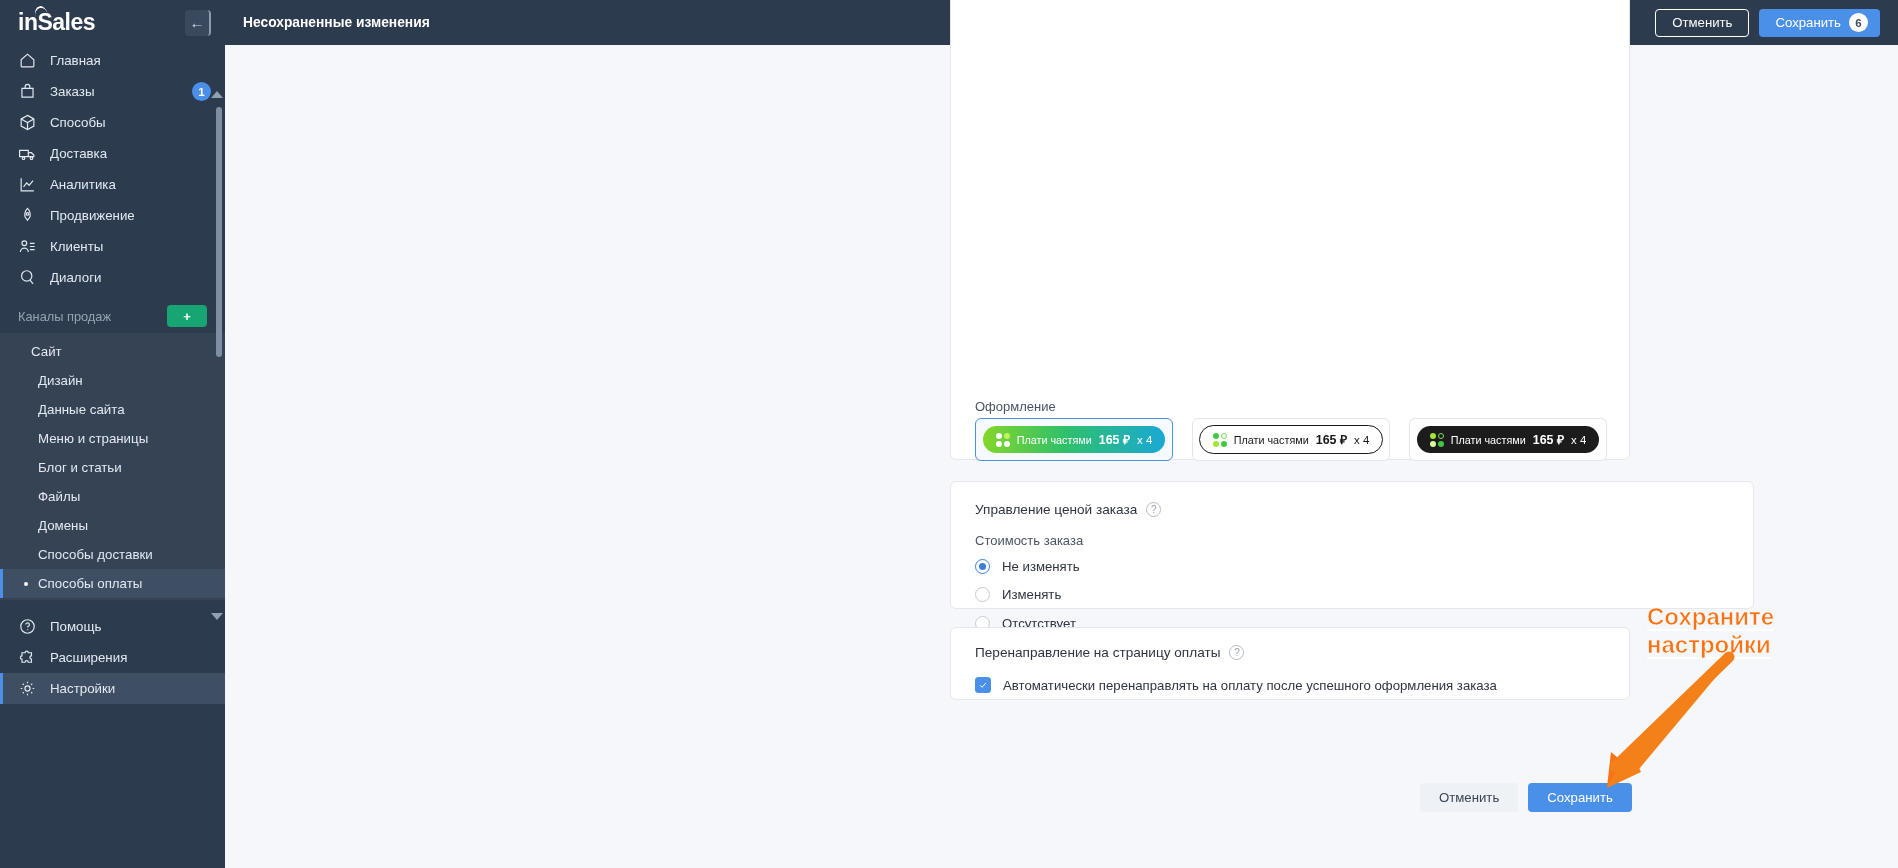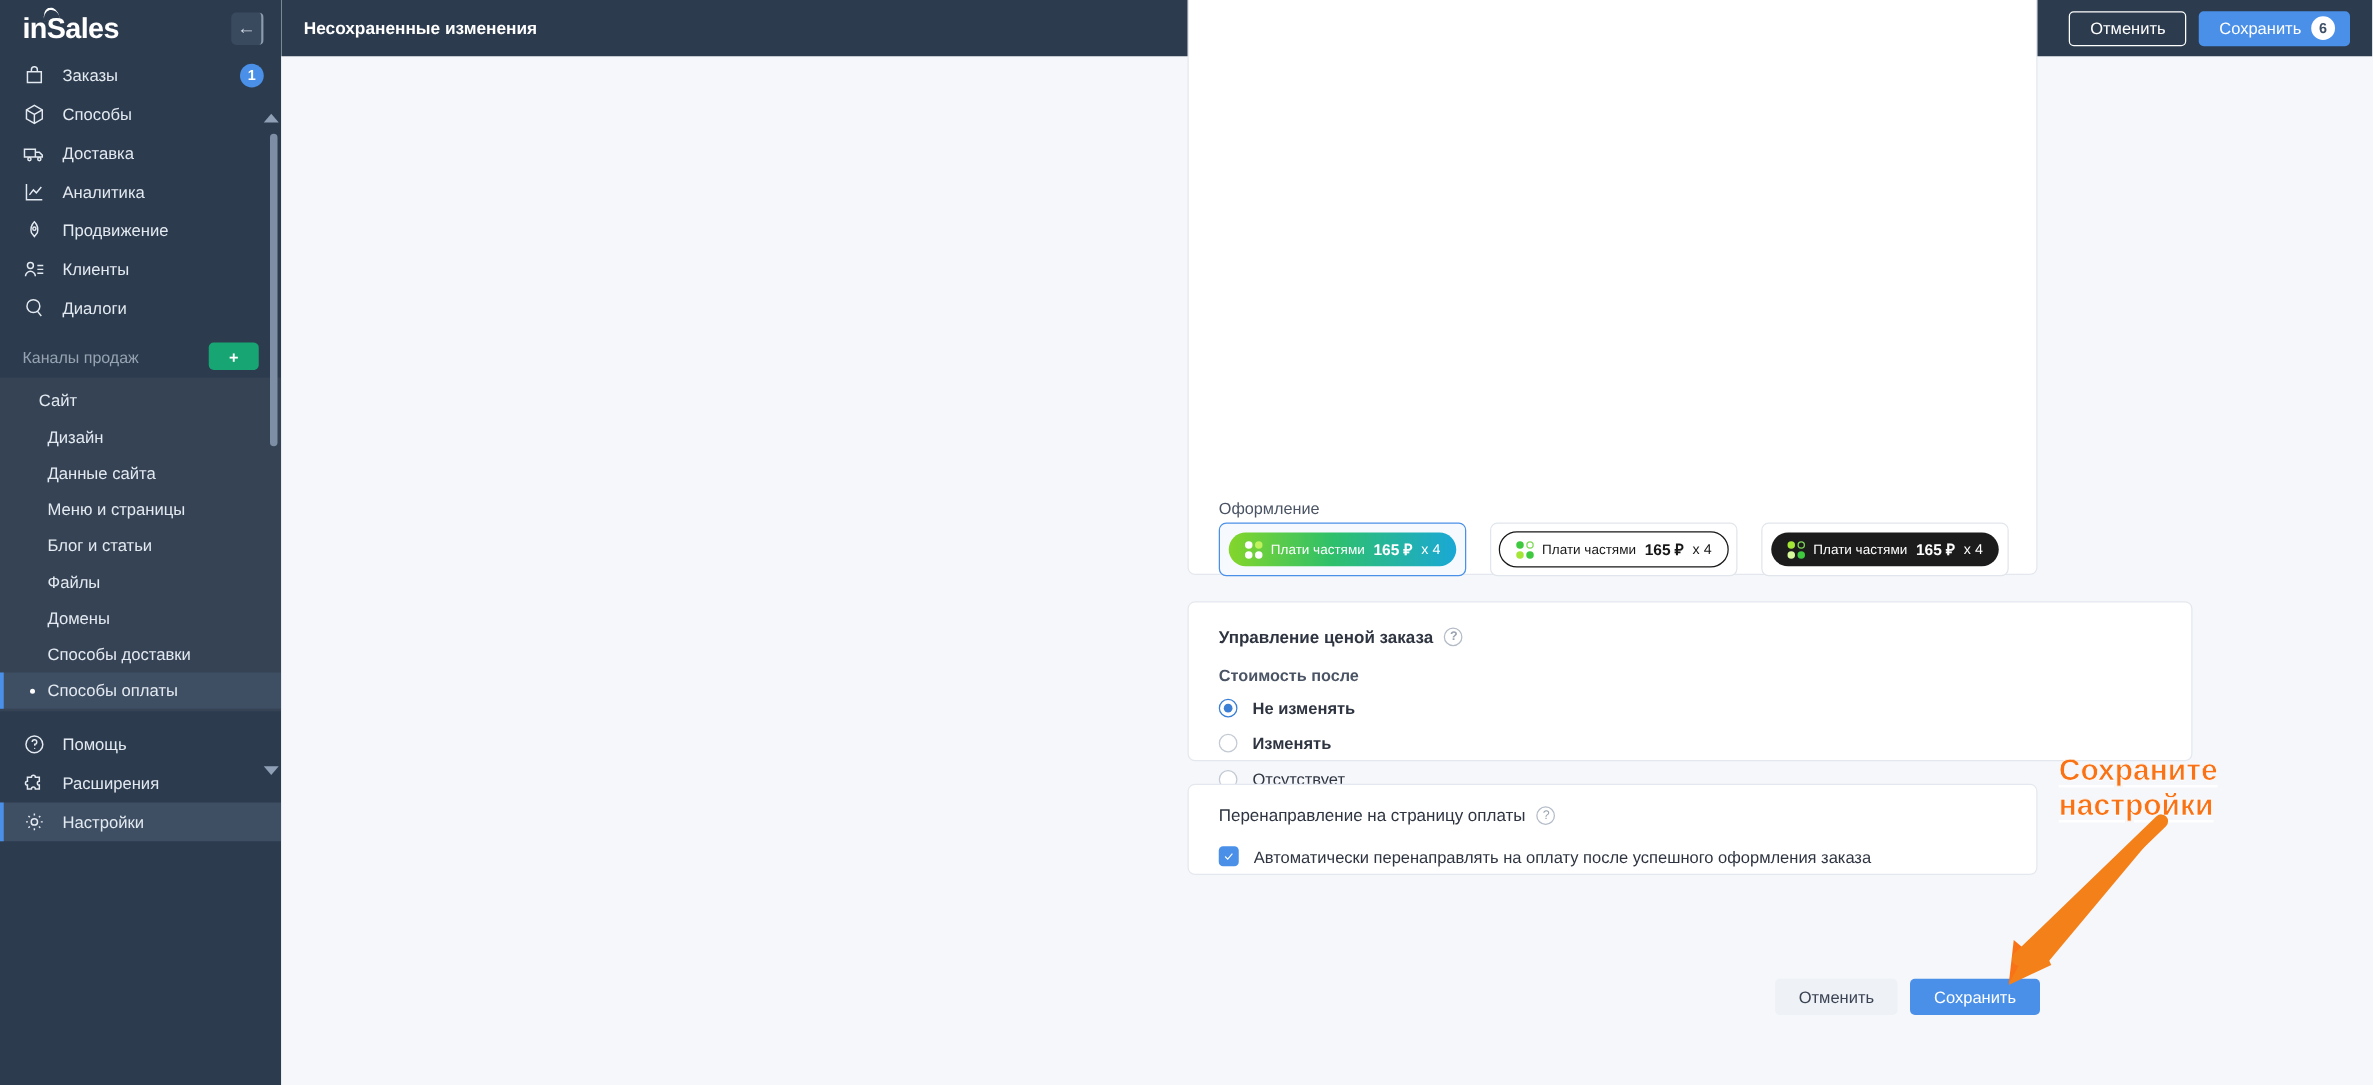--- a/index.html
+++ b/index.html
@@ -124,21 +124,21 @@
     display: flex; align-items: center; justify-content: center; padding: 0 6px;
   }
 
   .content { position: relative; height: 823px; }
 
   .card {
     position: absolute; background: #ffffff;
     border: 1px solid #e4e8ee; border-radius: 6px;
   }
   #card-design { left: 725px; top: -60px; width: 680px; height: 475px; }
-  #card-price  { left: 725px; top: 436px; width: 804px; height: 128px; font-weight: bold; }
+  #card-price  { left: 725px; top: 436px; width: 804px; height: 128px; }
   #card-redir  { left: 725px; top: 582px; width: 680px; height: 73px; }
 
   .sec-label { font-size: 13px; color: #4a5464; }
   .sec-title { font-size: 13.6px; color: #2e3440; display: flex; align-items: center; gap: 9px; }
   .help-ico {
     width: 15px; height: 15px; border-radius: 50%; border: 1.3px solid #b4bcc8;
     color: #9aa3b1; font-size: 10px; display: flex; align-items: center;
     justify-content: center; cursor: pointer; line-height: 1;
   }
 
@@ -221,20 +221,28 @@
   <aside class="sidebar">
     <div class="sb-top">
       <div class="logo">
         <span class="mark">inSales</span>
       </div>
       <div class="collapse-btn">←</div>
     </div>
 
     <div class="sb-scroll">
 
+      <div class="sb-item">
+        <span class="ico">
+            <svg viewBox="0 0 24 24">
+              <path d="M4 11 12 4l8 7v8a1 1 0 0 1-1 1H5a1 1 0 0 1-1-1z"></path>
+            </svg>
+          </span>
+        <span class="lbl">Главная</span>
+      </div>
 
       <div class="sb-item">
         <span class="ico">
             <svg viewBox="0 0 24 24">
               <path d="M5 8h14v11H5z"></path>
               <path d="M9 8V6a3 3 0 0 1 6 0v2"></path>
             </svg>
           </span>
         <span class="lbl">Заказы</span>
         <span class="sb-badge">1</span>
@@ -464,21 +472,21 @@
             <span class="rl">Максимальное</span>
           </div>
         </div>
       </section>
 
       <section class="card" id="card-price">
         <div style="position:absolute;left:24px;top:20px;" class="sec-title">
           <span>Управление ценой заказа</span>
           <span class="help-ico">?</span>
         </div>
-        <div style="position:absolute;left:24px;top:51px;" class="sec-label">Стоимость после</div>
+        <div style="position:absolute;left:24px;top:51px;" class="sec-label">Стоимость заказа</div>
         <div style="position:absolute;left:24px;top:70px;">
           <div class="radio-row">
             <span class="radio on"></span>
             <span class="rl">Не изменять</span>
           </div>
           <div class="radio-row">
             <span class="radio"></span>
             <span class="rl">Изменять</span>
           </div>
         </div>

